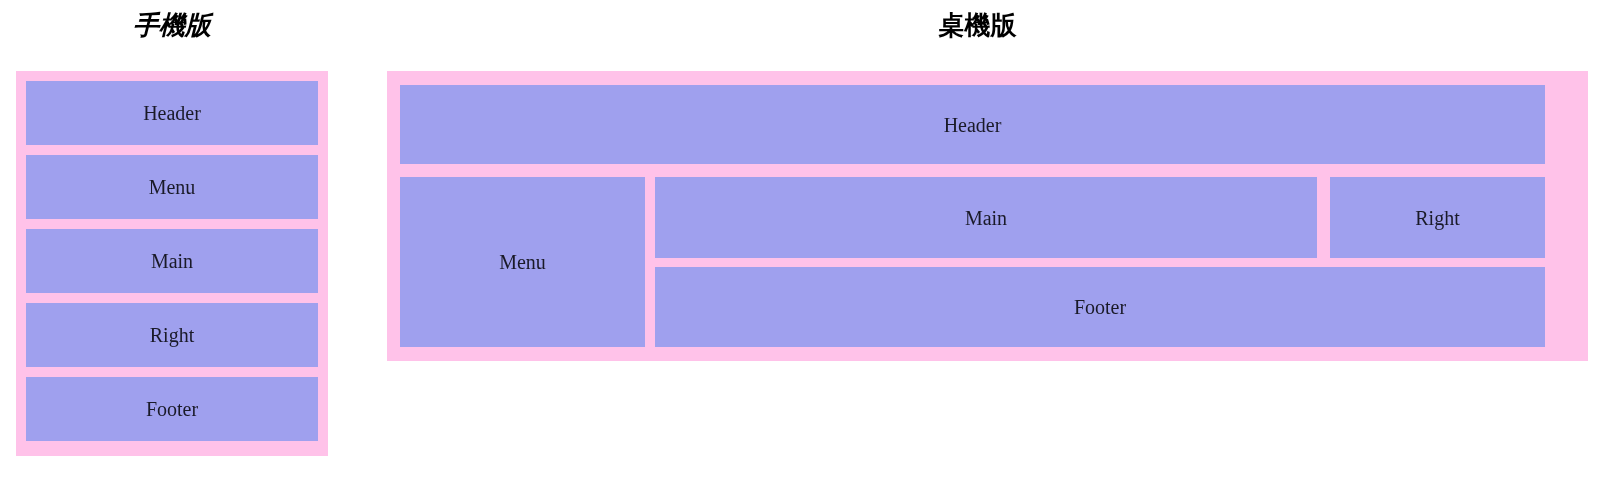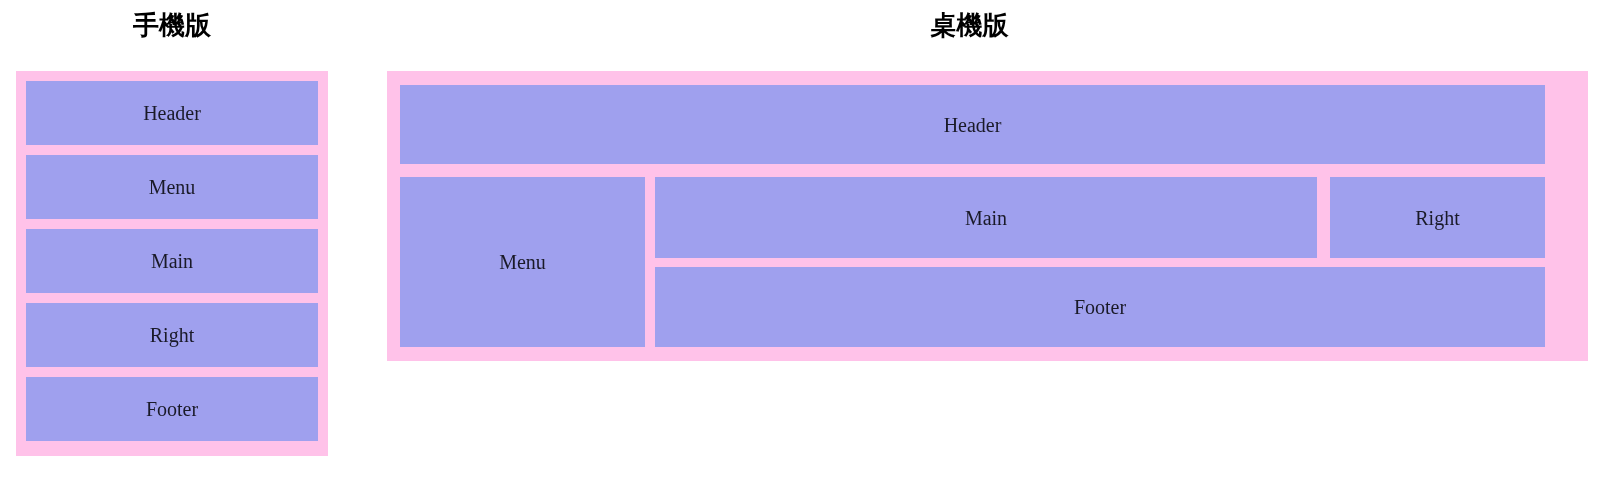--- a/index.html
+++ b/index.html
@@ -21,22 +21,22 @@
     position: absolute;
     top: 8px;
     font-family: "DejaVu Sans", "Liberation Sans", sans-serif;
     font-weight: bold;
     font-size: 26px;
     line-height: 34px;
     color: #000000;
     text-align: center;
     white-space: nowrap;
   }
-  #mobile-title { left: 16px; width: 312px; }
-  #desktop-title { left: 369px; width: 1201px; }
+  #mobile-title { left: 16px; width: 312px; font-style: italic; }
+  #desktop-title { left: 377px; width: 1201px; }
 
   
   .frame {
     position: absolute;
     background: #ffc2e9;
     box-sizing: border-box;
   }
   .cell {
     position: absolute;
     background: #9fa0ee;

